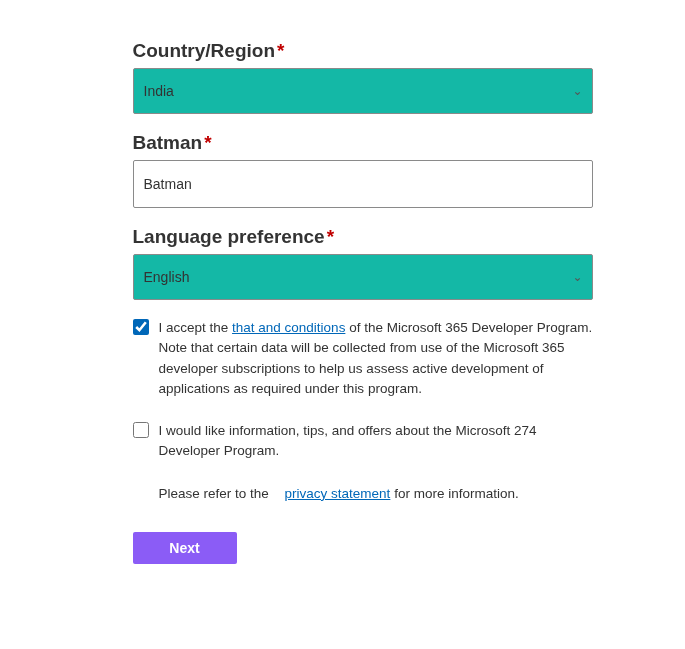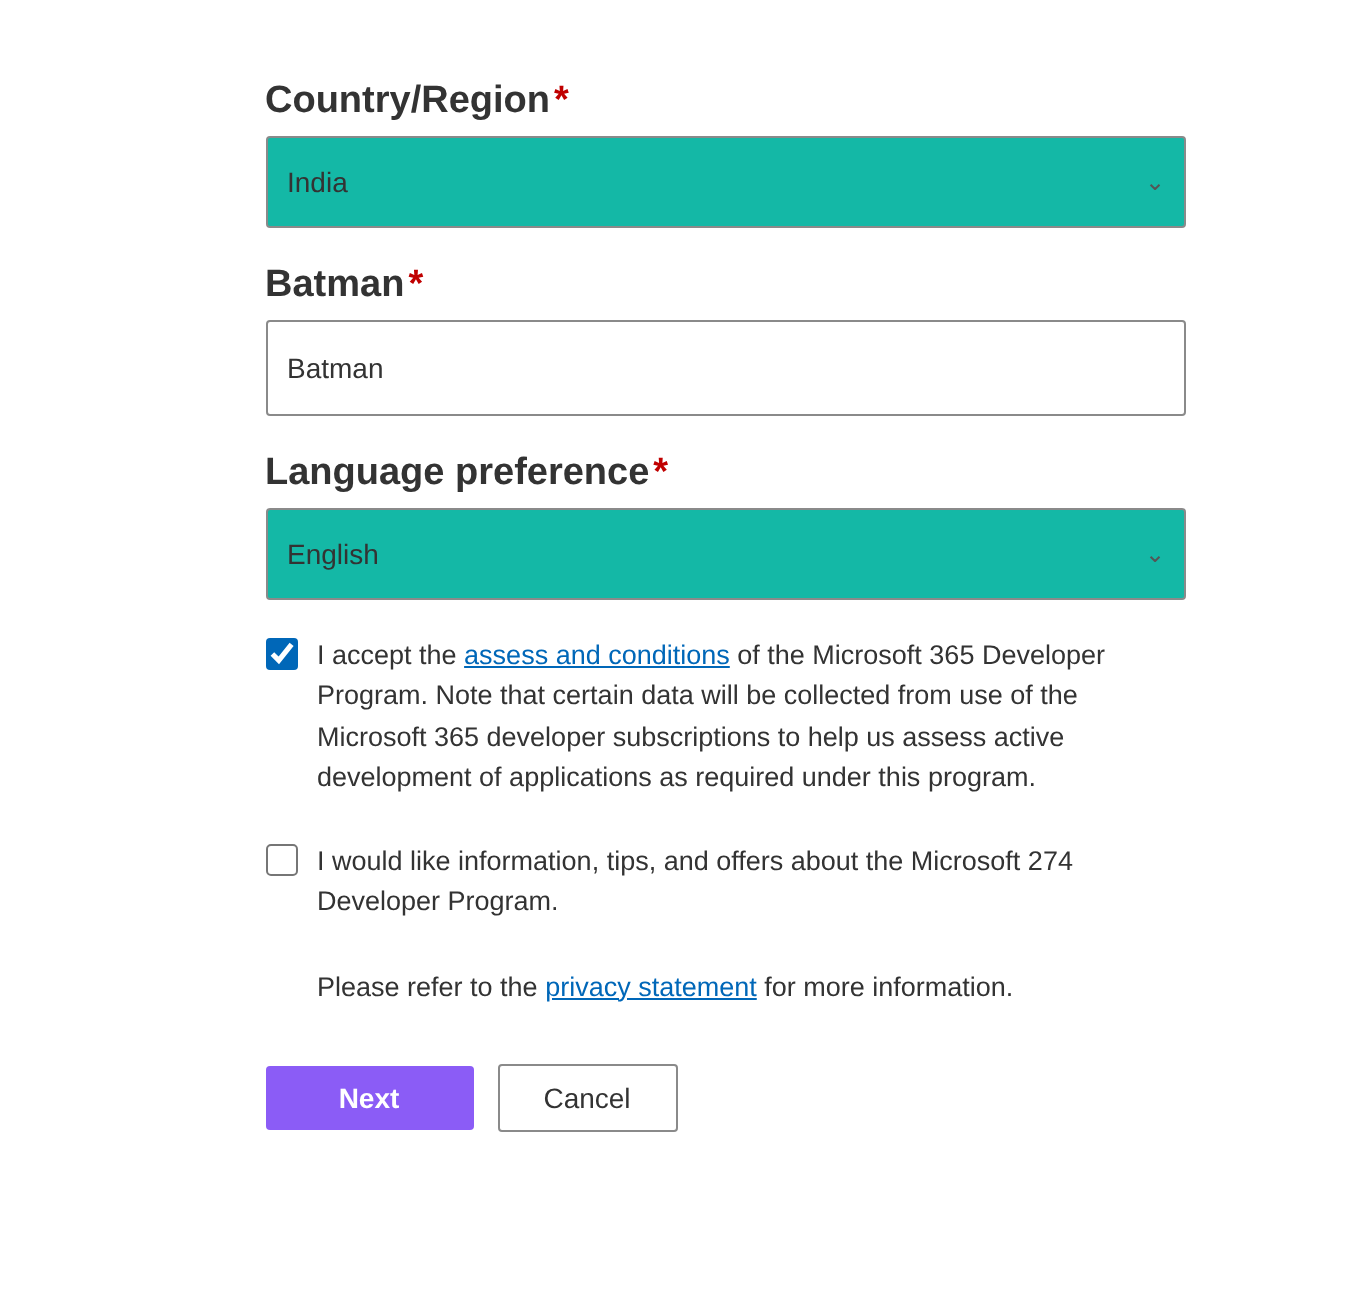--- a/index.html
+++ b/index.html
@@ -115,20 +115,21 @@
       margin-left: 26px;
       margin-bottom: 28px;
       font-size: 13.5px;
       color: #333;
       line-height: 1.5;
     }
 
     .privacy-text a {
       color: #0067b8;
       text-decoration: underline;
+      margin-left: 12px;
     }
 
     .button-row {
       display: flex;
       align-items: center;
       gap: 12px;
       margin-top: 10px;
     }
 
     .btn-next {
@@ -194,33 +195,32 @@
         <option value="German">German</option>
         <option value="Japanese">Japanese</option>
       </select>
       <span class="chevron-icon">⌄</span>
     </div>
   </div>
 
   <div class="checkbox-group">
     <input type="checkbox" id="cb1" checked="" style="">
     <label class="checkbox-text" for="cb1">
-      I accept the <a href="#">assess and conditions</a> of the Microsoft 365 Developer Program. Note that certain data will be collected from use of the Microsoft 365 developer subscriptions to help us assess active development of applications as required under this program.
+      I accept the <a href="#">that and conditions</a> of the Microsoft 365 Developer Program. Note that certain data will be collected from use of the Microsoft 365 developer subscriptions to help us assess active development of applications as required under this program.
     </label>
   </div>
 
   <div class="checkbox-group">
     <input type="checkbox" id="cb2" style="">
     <label class="checkbox-text" for="cb2">
       I would like information, tips, and offers about the Microsoft 274 Developer Program.
     </label>
   </div>
 
   <div class="privacy-text">
     Please refer to the <a href="#">privacy statement</a> for more information.
   </div>
 
   <div class="button-row">
     <button class="btn-next">Next</button>
-    <button class="btn-cancel">Cancel</button>
   </div>
 
 </div>
 
 </body></html>

